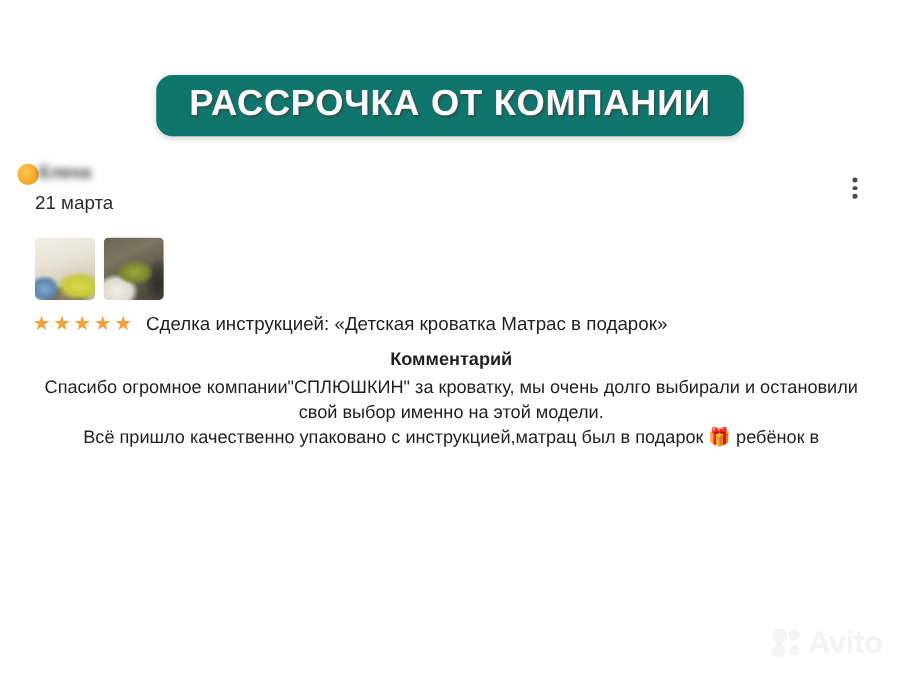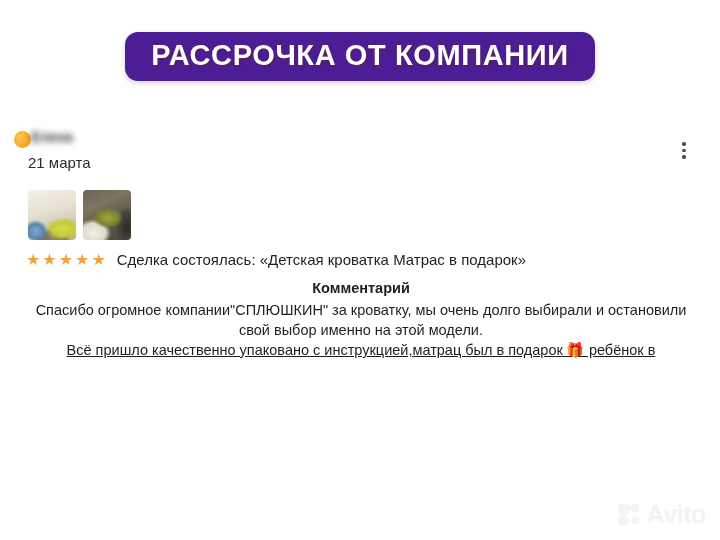--- a/index.html
+++ b/index.html
@@ -17,24 +17,25 @@
 
   
   .promo-wrap {
     position: absolute;
     left: 0; top: 32px;
     width: 720px;
     display: flex;
     justify-content: center;
   }
   .promo-banner {
-    background: #4c1d95;
+    background: #0f766e;
     border-radius: 13px;
     padding: 9px 26px 11px 26px;
     box-shadow: 0 2px 5px rgba(0,0,0,0.18);
+    margin-top: 28px;
   }
   .promo-banner-text {
     font-size: 29px;
     font-weight: bold;
     color: #ffffff;
     letter-spacing: 0.6px;
     line-height: 1;
     white-space: nowrap;
     text-shadow: 1.5px 1.5px 1.5px rgba(90,40,40,0.45);
   }
@@ -153,21 +154,21 @@
     font-weight: bold;
     color: #1f1f1f;
     margin-bottom: 5px;
   }
   .comment-line {
     font-size: 14.5px;
     color: #1f1f1f;
     line-height: 19.5px;
     white-space: nowrap;
   }
-  .comment-line.pad-top { margin-top: 1px; text-decoration: underline; }
+  .comment-line.pad-top { margin-top: 1px; }
 
   
   .watermark {
     position: absolute;
     right: 14px; bottom: 12px;
     display: flex;
     align-items: center;
     gap: 3px;
     opacity: 1;
   }
@@ -211,21 +212,21 @@
     </div>
 
     <div class="rating-row">
       <div class="stars">
         <span>★</span>
         <span>★</span>
         <span>★</span>
         <span>★</span>
         <span>★</span>
       </div>
-      <div class="deal-text">Сделка состоялась: «Детская кроватка Матрас в подарок»</div>
+      <div class="deal-text">Сделка инструкцией: «Детская кроватка Матрас в подарок»</div>
     </div>
 
     <div class="comment-block">
       <div class="comment-title">Комментарий</div>
       <div class="comment-line">Спасибо огромное компании"СПЛЮШКИН" за кроватку, мы очень долго выбирали и остановили</div>
       <div class="comment-line">свой выбор именно на этой модели.</div>
       <div class="comment-line pad-top">Всё пришло качественно упаковано с инструкцией,матрац был в подарок 🎁 ребёнок в</div>
     </div>
 
   </div>

